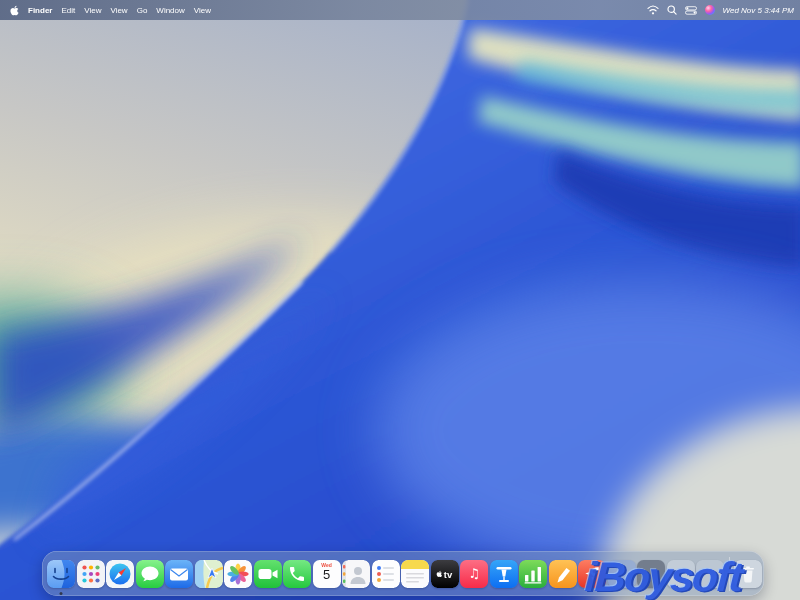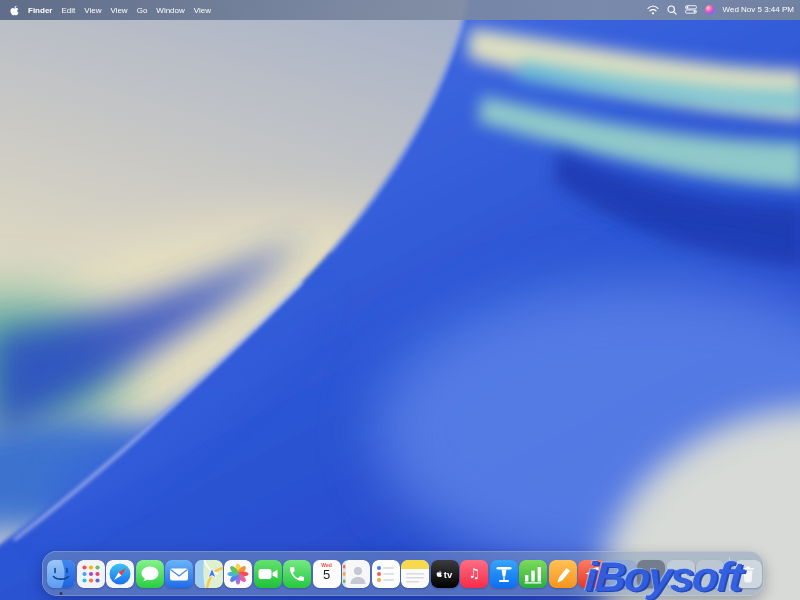--- a/index.html
+++ b/index.html
@@ -13,21 +13,21 @@
   
   .menubar{
     position:absolute;top:0;left:0;width:800px;height:20px;z-index:20;
     display:flex;align-items:center;
     background:linear-gradient(90deg,rgba(88,102,132,.92),rgba(118,131,156,.88) 45%,rgba(133,145,164,.85) 75%,rgba(120,133,156,.9));
     color:#fff;font-size:8px;
   }
   .mb-left{display:flex;align-items:center;gap:9px;padding-left:10px;}
   .mb-left .menu{white-space:nowrap;cursor:default;}
   .menu-app{font-weight:700;}
-  .mb-right{margin-left:auto;display:flex;align-items:flex-start;gap:8px;padding-right:6px;}
+  .mb-right{margin-left:auto;display:flex;align-items:flex-end;gap:8px;padding-right:6px;font-style:italic;}
   .siri-orb{width:10px;height:10px;border-radius:50%;
     background:radial-gradient(circle at 32% 30%,#ffd3ec,#ff62a4 32%,#8e5bf8 62%,#2fb0f6 92%);}
   .clock{white-space:nowrap;font-size:8px;}
   
   .dock{
     position:absolute;left:42px;bottom:4px;width:722px;height:45px;z-index:5;
     border-radius:15px;
     background:rgba(130,150,182,.48);
     box-shadow:inset 0 0 0 .5px rgba(255,255,255,.38),0 5px 14px rgba(0,10,40,.28);
     display:flex;align-items:center;gap:1.5px;padding:0 5px;box-sizing:border-box;

